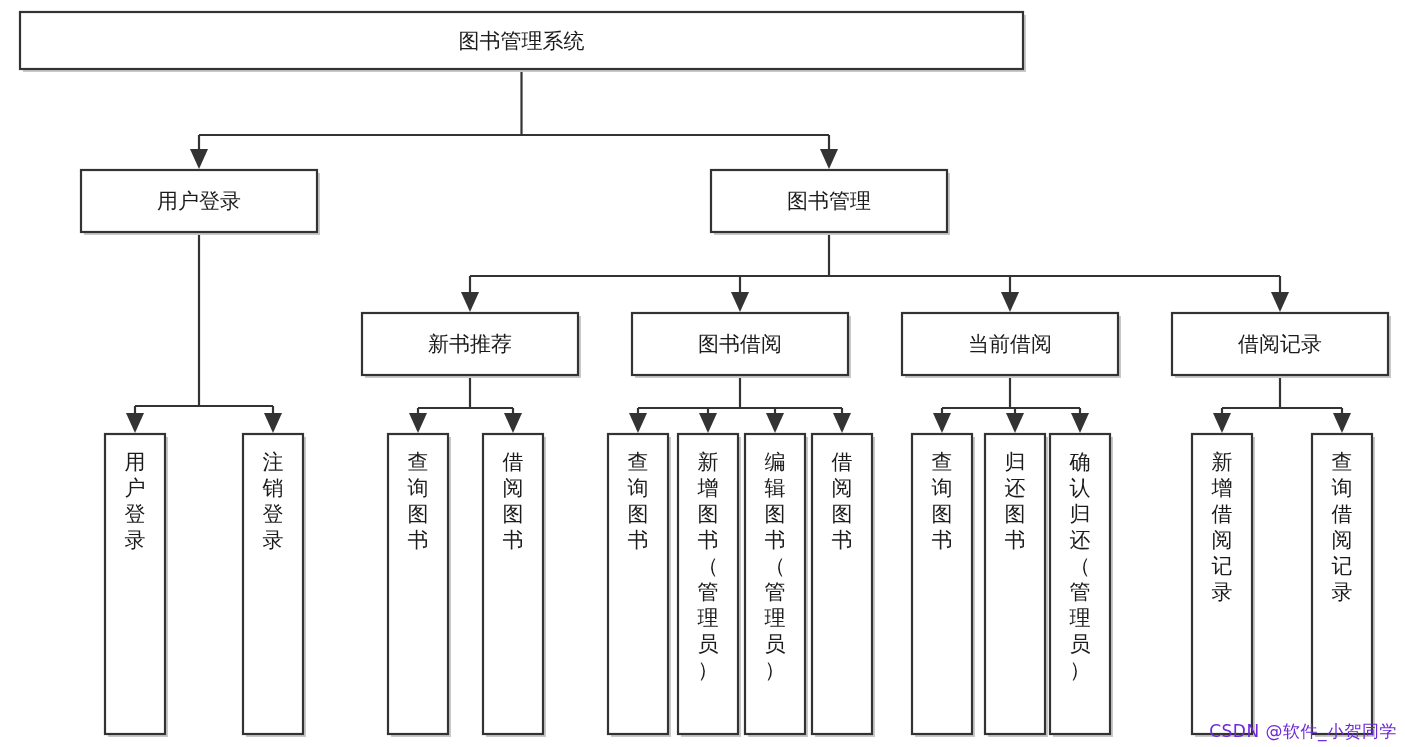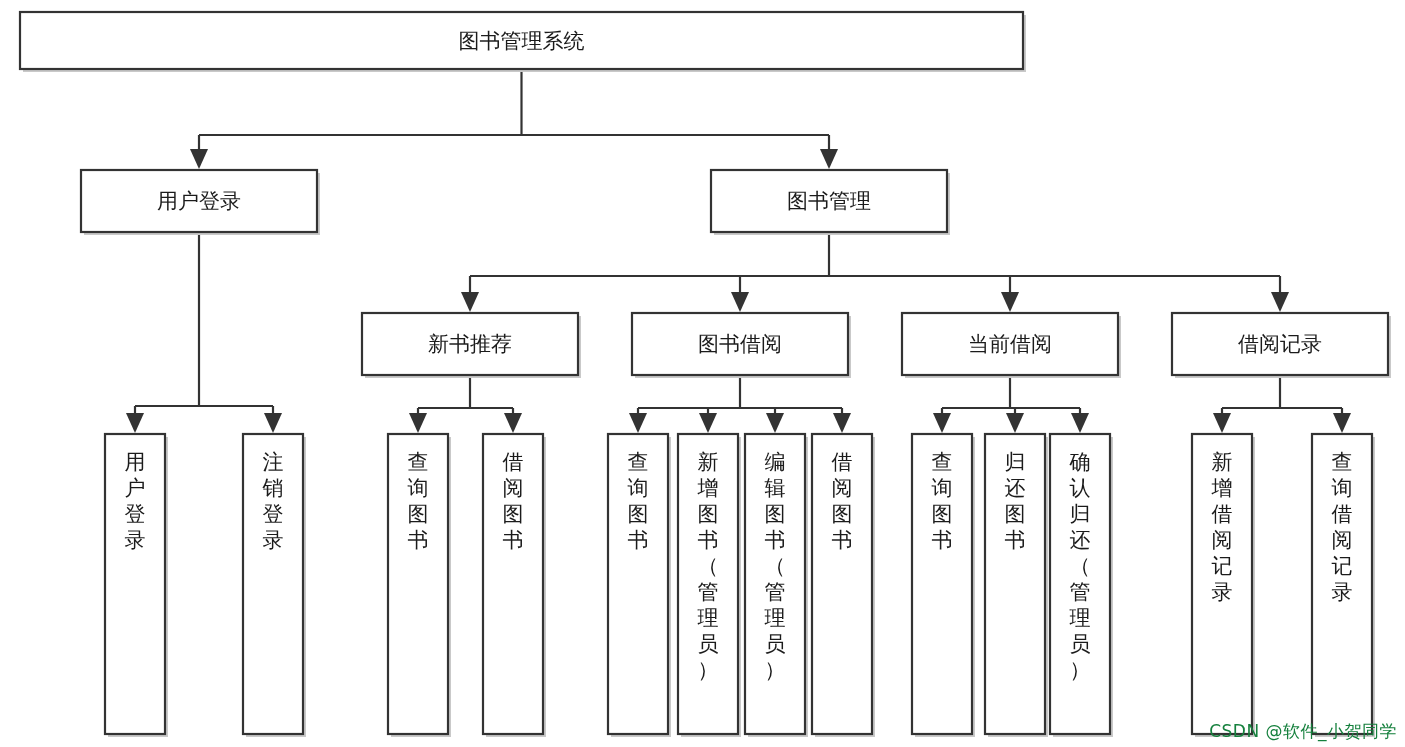--- a/index.html
+++ b/index.html
@@ -51,21 +51,21 @@
     font-size: 21px;
     fill: #1b1b1b;
     text-anchor: middle;
   }
   .watermark {
     position: absolute;
     right: 8px;
     bottom: 4px;
     font-family: "DejaVu Sans", "Liberation Sans", sans-serif;
     font-size: 17px;
-    color: #15803d;
+    color: #6d28d9;
     letter-spacing: 0.5px;
     white-space: nowrap;
     user-select: none;
   }
 </style>
 </head>
 <body>
 
 <div id="chart-root">
   <svg id="chart-svg" width="1405" height="747" viewBox="0 0 1405 747" xmlns="http://www.w3.org/2000/svg">

